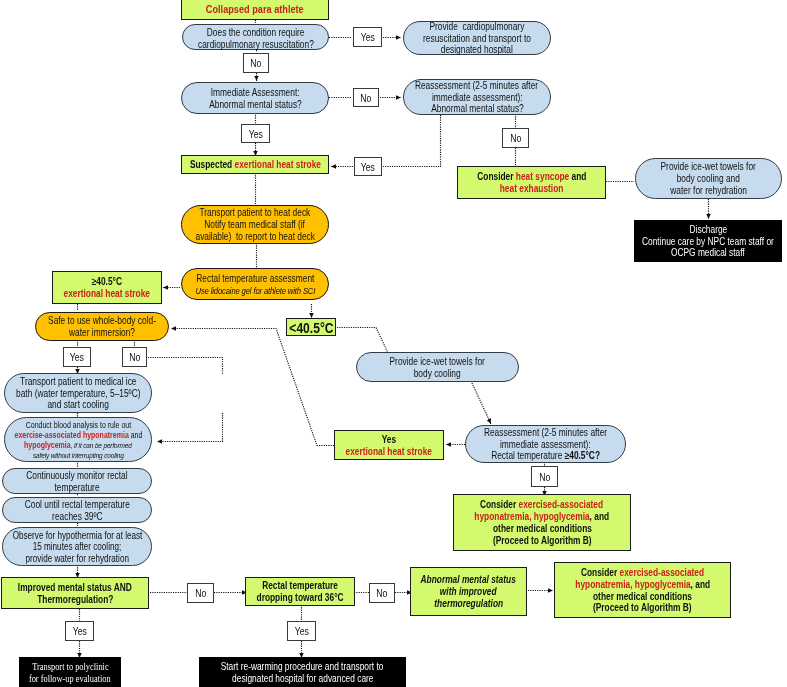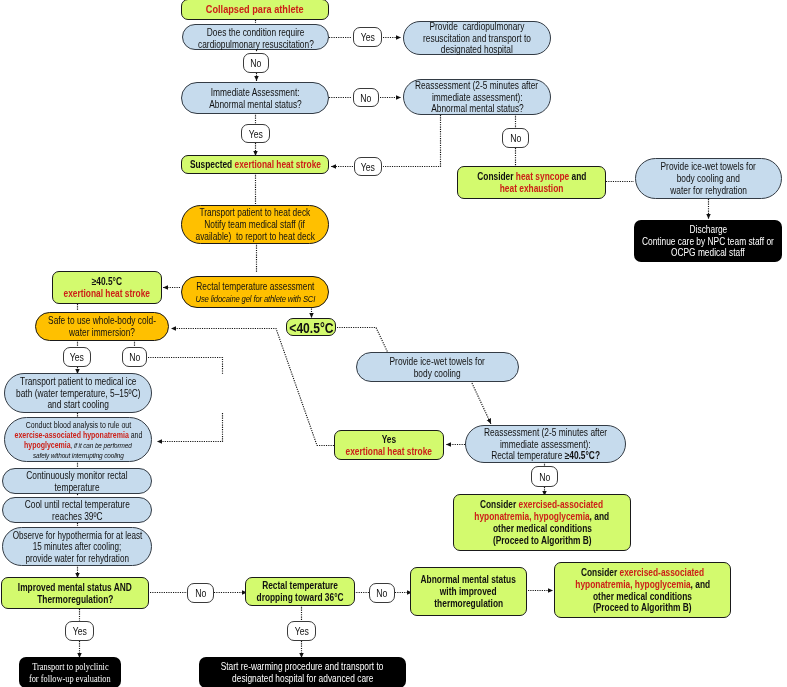--- a/index.html
+++ b/index.html
@@ -3,21 +3,21 @@
 <meta charset="utf-8">
 <title>Collapsed para athlete algorithm</title>
 <style>
   html,body{margin:0;padding:0;background:#fff;}
   body{width:787px;height:687px;
        font-family:"Liberation Sans",sans-serif;
        -webkit-font-smoothing:antialiased;}
   #chart{position:relative;width:787px;height:687px;overflow:hidden;background:#fff;}
   svg.edges{position:absolute;left:0;top:0;width:787px;height:687px;z-index:1;}
   .node{position:absolute;box-sizing:border-box;display:flex;align-items:center;
-        justify-content:center;text-align:center;line-height:1.15;z-index:2;border-radius:7px;}
+        justify-content:center;text-align:center;line-height:1.15;z-index:2;}
   .node .txt{display:block;width:100%;white-space:nowrap;padding-top:1px;}
   .node .txt > div{display:flex;justify-content:center;align-items:baseline;
         will-change:transform;}
   .node .txt > div > .ln{display:inline-block;transform:scaleX(0.805);
         transform-origin:center center;white-space:pre;}
   .green{background:#d3fa6e;border:1.3px solid #1a1a1a;color:#111;font-weight:bold;}
   .blue{background:#c6dbed;border:1.3px solid #333b44;border-radius:999px;color:#111;}
   .orange{background:#ffc000;border:1.3px solid #1a1a1a;border-radius:999px;color:#111;}
   .black{background:#000;color:#fff;}
   .lbl{background:#fff;border:1.2px solid #3a3a3a;color:#111;font-size:10.8px;}
@@ -245,21 +245,21 @@
         </div>
         <div>
           <span class="ln"><span>Notify team medical staff (if</span></span>
         </div>
         <div>
           <span class="ln"><span>available)  to report to heat deck</span></span>
         </div>
       </span>
   </div>
 
-  <div class="node orange" style="left:181px;top:276px;width:148px;height:32px;font-size:10.4px;">
+  <div class="node orange" style="left:181px;top:268px;width:148px;height:32px;font-size:10.4px;">
     <span class="txt">
         <div>
           <span class="ln"><span>Rectal temperature assessment</span></span>
         </div>
         <div>
           <span class="ln"><span class="i">Use lidocaine gel for athlete with SCI</span></span>
         </div>
       </span>
   </div>
 
@@ -469,21 +469,21 @@
   </div>
 
   <div class="node lbl" style="left:369px;top:583px;width:26px;height:20px;">
     <span class="txt">
         <div>
           <span class="ln"><span>No</span></span>
         </div>
       </span>
   </div>
 
-  <div class="node green" style="left:410px;top:567px;width:117px;height:49px;font-size:10.4px;">
+  <div class="node green" style="left:410px;top:567px;width:117px;height:49px;font-size:10.4px;font-style:italic;">
     <span class="txt">
         <div>
           <span class="ln"><span>Abnormal mental status</span></span>
         </div>
         <div>
           <span class="ln"><span>with improved</span></span>
         </div>
         <div>
           <span class="ln"><span>thermoregulation</span></span>
         </div>

